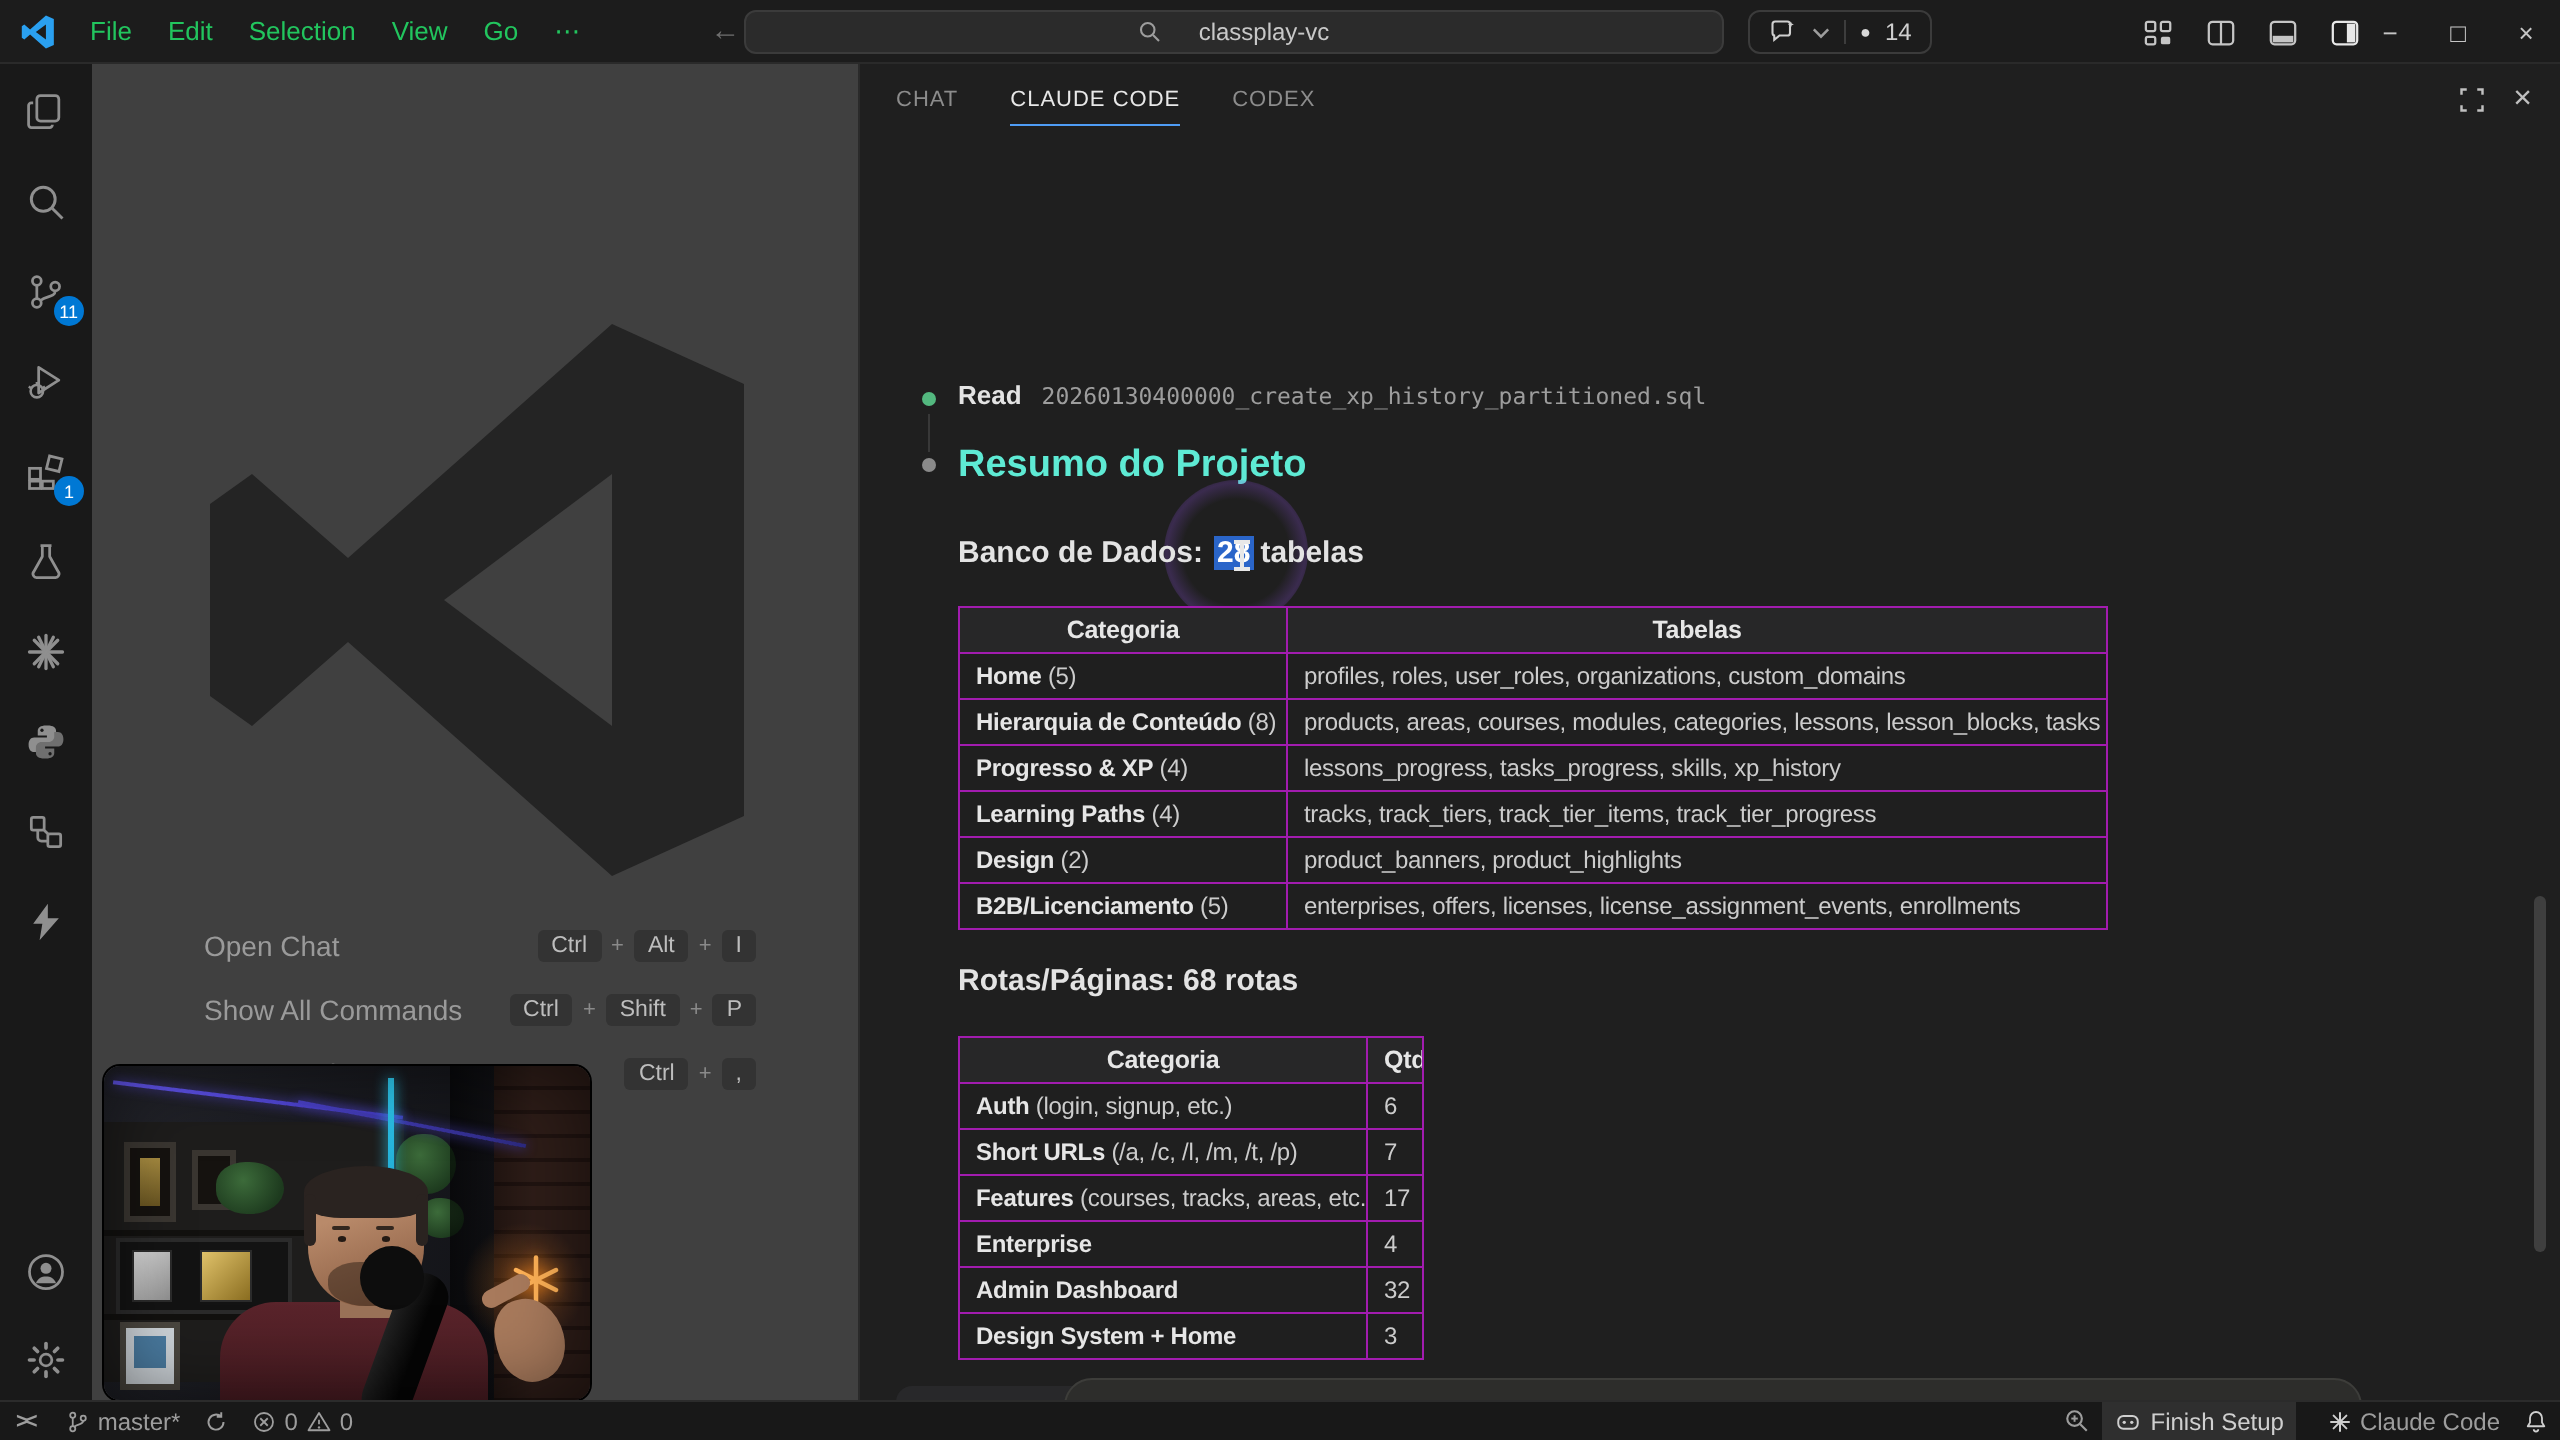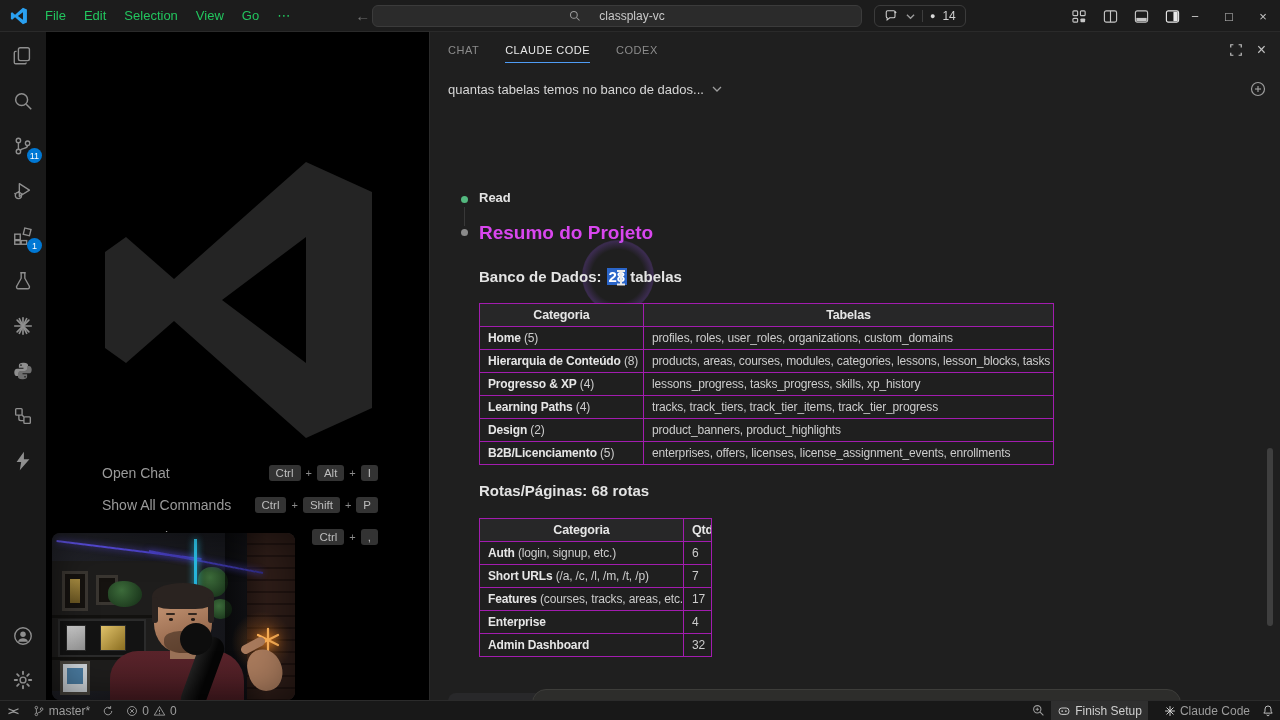--- a/index.html
+++ b/index.html
@@ -23,21 +23,21 @@
   .win-controls { position:absolute; right:0; top:0; height:32px; display:flex; align-items:center; }
   .win-btn { width:34px; text-align:center; font-size:13px; color:#c5c5c5; }
 
   
   .activitybar { position:absolute; left:0; top:32px; bottom:20px; width:46px; background:#191919; display:flex; flex-direction:column; align-items:center; padding:12px 0 8px; gap:21px; }
   .ab-icon { position:relative; width:24px; height:24px; display:flex; align-items:center; justify-content:center; }
   .ab-badge { position:absolute; right:-7px; bottom:-5px; min-width:15px; height:15px; border-radius:8px; background:var(--badge-blue,#0078d4); color:#fff; font-size:9px; display:flex; align-items:center; justify-content:center; padding:0 3px; }
   .ab-bottom { margin-top:auto; display:flex; flex-direction:column; gap:20px; align-items:center; }
 
   
-  .editor { position:absolute; left:46px; top:32px; width:384px; bottom:20px; background:#000000; border-right:1px solid #2a2a2a; }
+  .editor { position:absolute; left:46px; top:32px; width:384px; bottom:20px; background:#404040; border-right:1px solid #2a2a2a; }
   .watermark { position:absolute; left:44px; top:118px; width:300px; height:300px; opacity:1; }
   .shortcuts { position:absolute; left:56px; top:430px; width:276px; display:flex; flex-direction:column; gap:10px; }
   .sc-row { display:flex; align-items:center; justify-content:space-between; height:22px; }
   .sc-label { font-size:14px; color:#9a9a9a; }
   .sc-keys { display:flex; align-items:center; gap:5px; }
   .kbd { background:#333333; color:#bdbdbd; font-size:11.5px; border-radius:3px; padding:2px 7px; }
   .plus { color:#8a8a8a; font-size:11px; }
 
   
   .webcam { position:absolute; left:6px; top:501px; width:243px; height:167px; border-radius:8px; overflow:hidden; background:linear-gradient(105deg,#23242b 0%,#17181d 55%,#101014 100%); box-shadow:0 0 0 1px #000; }
@@ -83,21 +83,21 @@
   .convo-plus { margin-left:auto; }
 
   .content { position:absolute; top:78px; left:0; right:0; bottom:0; overflow:hidden; }
   .bullet { position:absolute; width:7px; height:7px; border-radius:50%; }
   .b-green { left:31px; top:86px; background:var(--bullet-green,#53b87f); }
   .b-gray { left:31px; top:119px; background:#8a8a8a; }
   .b-line { position:absolute; left:34px; top:97px; width:1px; height:19px; background:#383838; }
   .read-row { position:absolute; left:49px; top:80px; display:flex; align-items:baseline; gap:10px;text-align:center; }
   .read-label { font-size:13px; font-weight:bold; color:#e3e3e3; }
   .read-file { font-family:"DejaVu Sans Mono","Liberation Mono",monospace; font-size:11.5px; color:#9d9d9d; }
-  .heading { position:absolute; left:49px; top:112px; font-size:19px; font-weight:bold; color:#d946ef; }
+  .heading { position:absolute; left:49px; top:112px; font-size:19px; font-weight:bold; color:#5eead4; }
   .db-line { position:absolute; left:49px; top:158px; font-size:15px; font-weight:bold; color:#e3e3e3; }
   .db-hl { background:var(--selection-blue,#2a65c9); color:#ffffff; padding:0 2px; margin-left:5px; }
   .db-suffix { margin-left:3px; }
   .cursor-glow { position:absolute; left:152px; top:130px; width:72px; height:72px; border-radius:50%; background:radial-gradient(circle,rgba(120,60,200,0) 52%,rgba(140,80,220,.25) 68%,rgba(140,80,220,0) 84%); pointer-events:none; }
   .ibeam { position:absolute; left:187px; top:160px; width:8px; height:15px; pointer-events:none; }
   .ibeam::before { content:""; position:absolute; left:3px; top:0; width:1.5px; height:15px; background:#e8e8e8; }
   .ibeam::after { content:""; position:absolute; left:0; top:0; width:8px; height:1.5px; background:#e8e8e8; box-shadow:0 13.5px 0 #e8e8e8; }
 
   table.md { border-collapse:collapse; table-layout:fixed; font-size:12px; letter-spacing:-0.15px; color:#cccccc; }
   table.md th, table.md td { border:1px solid #a21caf; padding:2px 8px; height:23px; white-space:nowrap; overflow:hidden; text-align:left; }
@@ -387,39 +387,29 @@
               <path d="M2 5 V2 H5"></path>
               <path d="M11 2 H14 V5"></path>
               <path d="M14 11 V14 H11"></path>
               <path d="M5 14 H2 V11"></path>
             </g>
           </svg>
         <span class="close-x">×</span>
       </span>
     </div>
 
-    <div class="convo-row">
-      <span>quantas tabelas temos no banco de dados...</span>
-      <svg width="10" height="10" viewBox="0 0 10 10">
-          <polyline points="1,3 5,7 9,3" fill="none" stroke="#9d9d9d" stroke-width="1.3"></polyline>
-        </svg>
-      <svg class="convo-plus" width="16" height="16" viewBox="0 0 16 16">
-          <circle cx="8" cy="8" r="6.5" fill="none" stroke="#9d9d9d" stroke-width="1.2"></circle>
-          <line x1="8" y1="5" x2="8" y2="11" stroke="#9d9d9d" stroke-width="1.2"></line>
-          <line x1="5" y1="8" x2="11" y2="8" stroke="#9d9d9d" stroke-width="1.2"></line>
-        </svg>
-    </div>
 
     <div class="content">
       <span class="bullet b-green"></span>
       <span class="b-line"></span>
       <span class="bullet b-gray"></span>
 
       <div class="read-row">
         <span class="read-label">Read</span>
+        <span class="read-file">20260130400000_create_xp_history_partitioned.sql</span>
       </div>
 
       <div class="heading">Resumo do Projeto</div>
 
       <div class="cursor-glow"></div>
       <div class="db-line">
         <span>Banco de Dados:</span><span class="db-hl">28</span><span class="db-suffix">tabelas</span>
       </div>
       <span class="ibeam"></span>
 
@@ -484,20 +474,24 @@
               <td><span class="cell-name">Features</span><span> (courses, tracks, areas, etc.)</span></td>
               <td>17</td>
             </tr>
         <tr>
               <td><span class="cell-name">Enterprise</span><span></span></td>
               <td>4</td>
             </tr>
         <tr>
               <td><span class="cell-name">Admin Dashboard</span><span></span></td>
               <td>32</td>
+            </tr>
+        <tr>
+              <td><span class="cell-name">Design System + Home</span><span></span></td>
+              <td>3</td>
             </tr>
       </tbody>
         </table>
 
       <div class="partial-bubble">e contando c</div>
 
       <div class="claude-input">
         <div class="ci-placeholder">ctrl esc to focus or unfocus Claude</div>
 
       </div>

